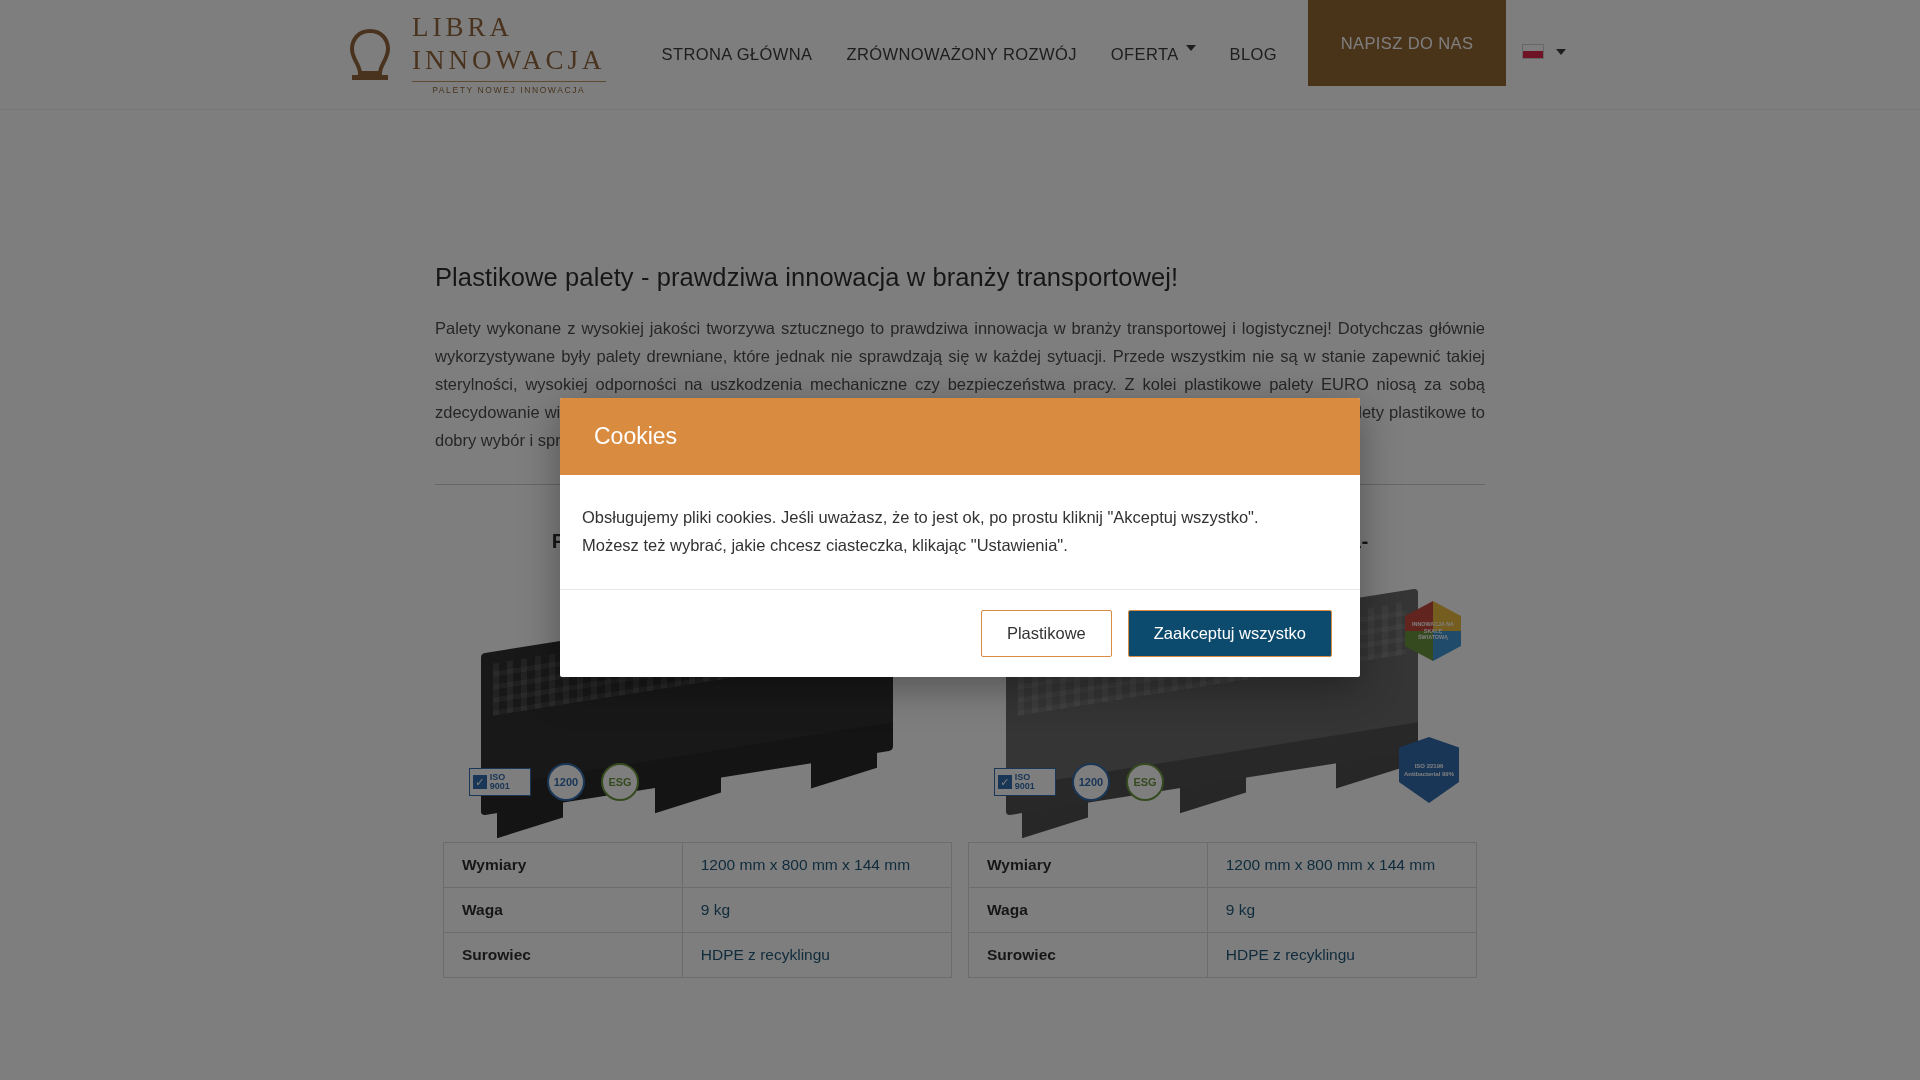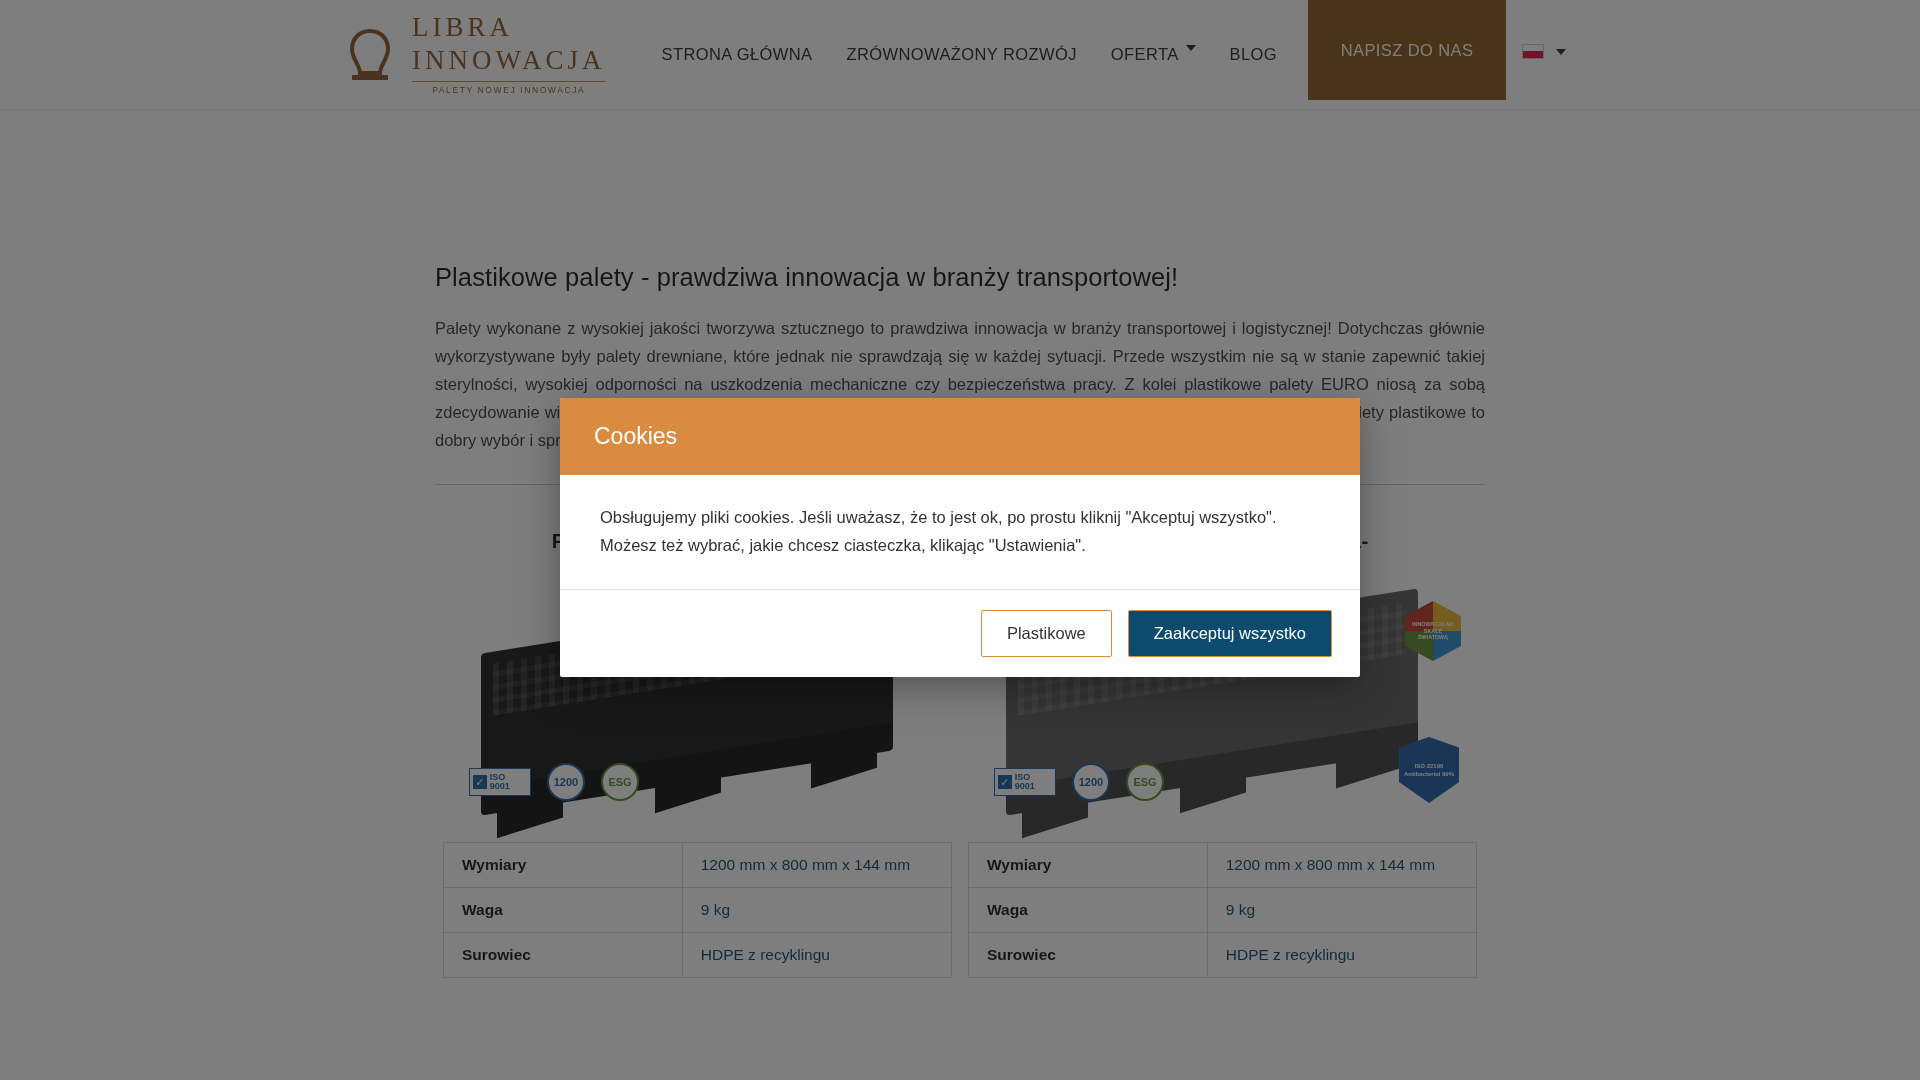--- a/index.html
+++ b/index.html
@@ -76,21 +76,21 @@
     border-left: 5px solid transparent;
     border-right: 5px solid transparent;
     border-top: 6px solid #2b2b2b;
     display: inline-block;
   }
   .cta {
     position: absolute;
     left: 1308px;
     top: 0;
     width: 198px;
-    height: 100px;
+    height: 86px;
     background: #8b5a20;
     color: #ffffff;
     font-size: 16.5px;
     letter-spacing: 0.4px;
     text-transform: uppercase;
     display: flex;
     align-items: center;
     justify-content: center;
     cursor: pointer;
   }
@@ -312,21 +312,21 @@
     border-radius: 2px;
     overflow: hidden;
   }
   .modal-head {
     background: #d98b3f;
     color: #ffffff;
     padding: 25px 34px;
     font-size: 23px;
   }
   .modal-body {
-    padding: 28px 34px 30px 40px;
+    padding: 28px 34px 30px 22px;
     font-size: 16.5px;
     line-height: 28px;
     color: #333333;
   }
   .modal-foot {
     border-top: 1px solid #e6e6e6;
     padding: 20px 28px;
     display: flex;
     justify-content: flex-end;
     gap: 16px;

